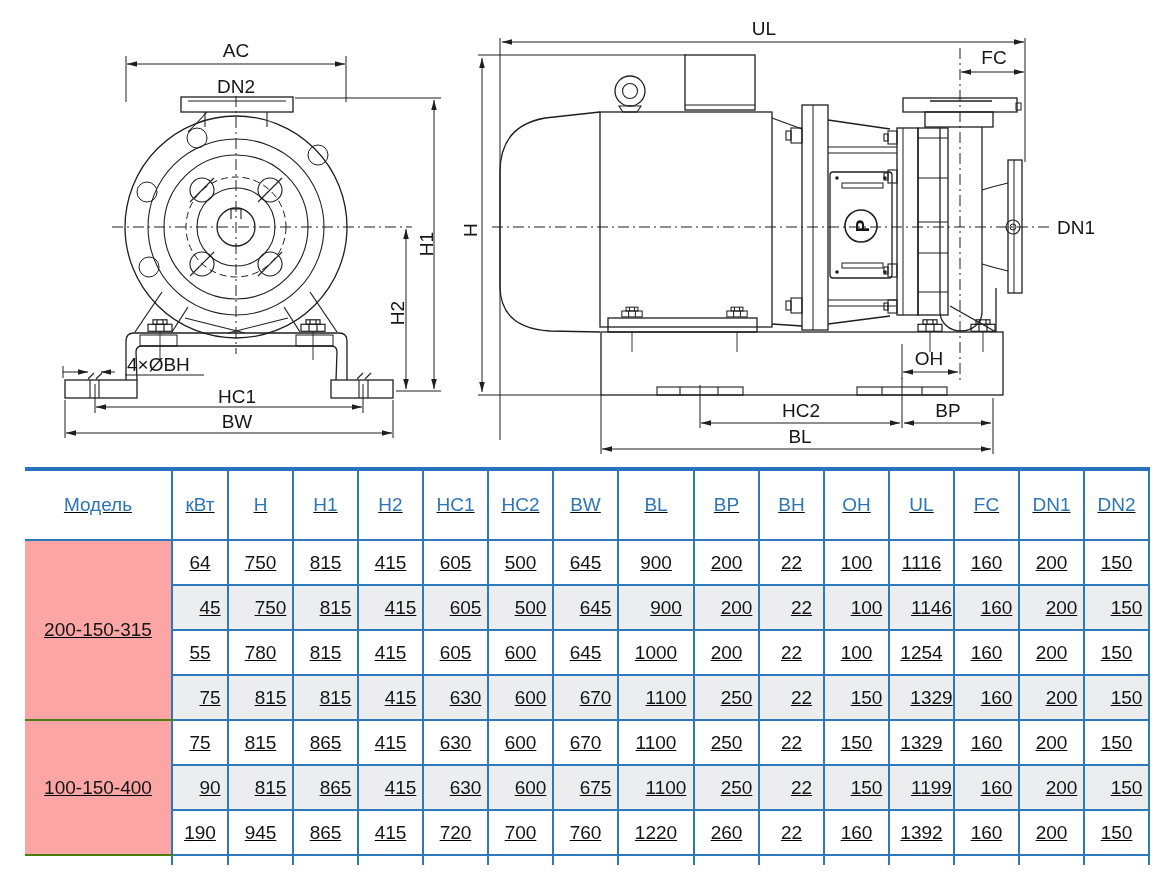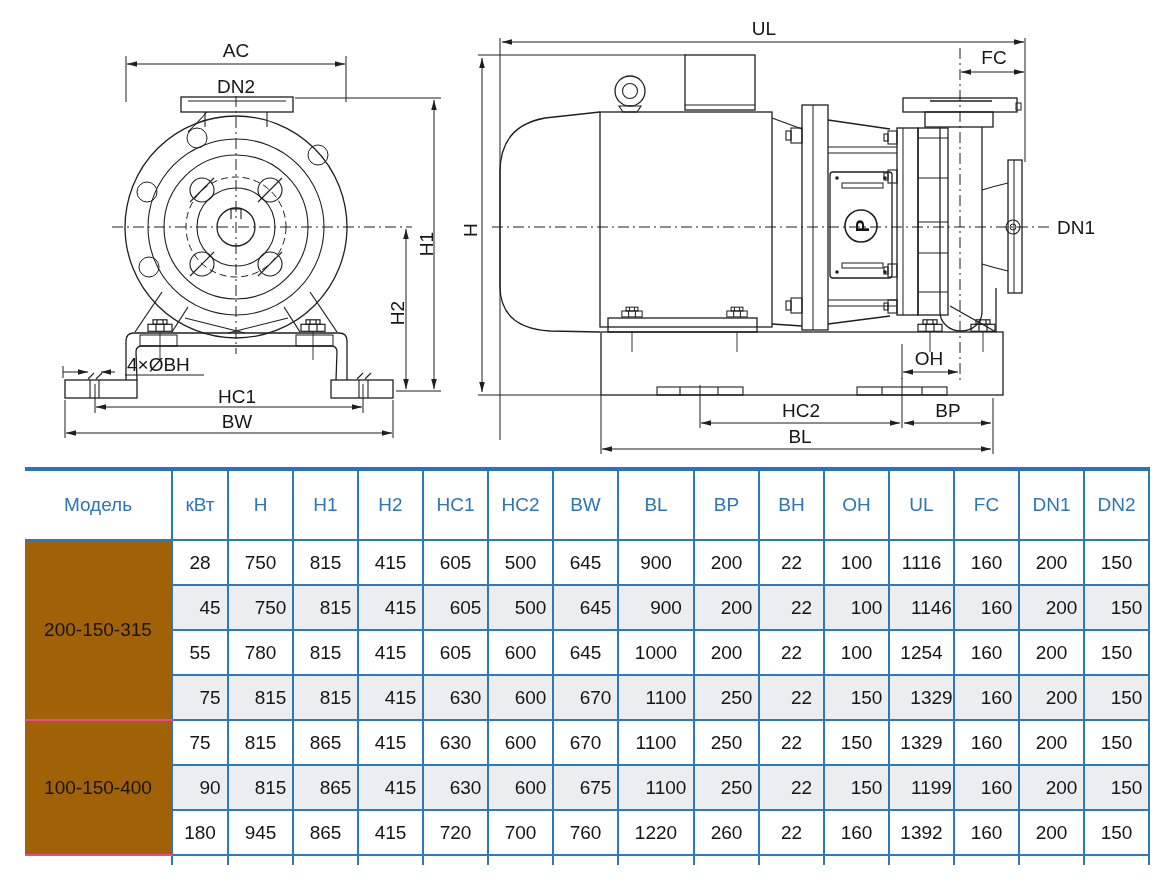--- a/index.html
+++ b/index.html
@@ -1,32 +1,32 @@
 <!DOCTYPE html>
 <html><head>
 <meta charset="utf-8">
 <style>
   html,body{margin:0;padding:0;background:#ffffff;}
   .page{position:relative;width:1168px;height:888px;background:#fff;overflow:hidden;
         font-family:"Liberation Sans",sans-serif;}
   .drawing{position:absolute;left:0;top:0;}
   svg text{font-family:"Liberation Sans",sans-serif;font-size:19px;fill:#161616;}
   
-  .tbl-wrap{position:absolute;left:25px;top:467px;}
+  .tbl-wrap{position:absolute;left:25px;top:467px;text-decoration:underline;}
   table.dims{border-collapse:collapse;table-layout:fixed;border-top:4px solid #2B72BE;}
   table.dims th, table.dims td{padding:0;text-align:center;vertical-align:middle;
     font-size:19px;overflow:hidden;white-space:nowrap;}
   table.dims th{height:68px;color:#2E75B6;font-weight:normal;
     border-bottom:2px solid #2E78BC;}
   table.dims th + th{border-left:2px solid #2E78BC;}
   table.dims th:last-child{border-right:2px solid #2E78BC;}
   table.dims td{height:43px;color:#141414;}
   table.dims td.val{border-left:2px solid #2E78BC;border-bottom:2px solid #2E78BC;}
   table.dims td.val:last-child{border-right:2px solid #2E78BC;}
-  table.dims td.model{border-right:0;border-bottom:2px solid #ec4899;background:#a16207;}
+  table.dims td.model{border-right:0;border-bottom:2px solid #4d7c0f;background:#fca5a5;}
   table.dims tr.stripe td.val{background:#ECEDEE;padding-left:20px;}
   table.dims tr.stub td{height:9px;border-bottom:none;background:#fff;}
   table.dims tr.stub td.ms{border-right:2px solid #2E78BC;}
   table.dims tr.stub td.vs{border-left:2px solid #2E78BC;}
   table.dims tr.stub td.vs:last-child{border-right:2px solid #2E78BC;}
 </style>
 </head>
 <body>
 
 <div class="page">
@@ -327,21 +327,21 @@
             <th>OH</th>
             <th>UL</th>
             <th>FC</th>
             <th>DN1</th>
             <th>DN2</th>
           </tr>
         </thead>
       <tbody id="tbody">
           <tr>
             <td class="model" rowspan="4">200-150-315</td>
-            <td class="val">28</td>
+            <td class="val">64</td>
             <td class="val">750</td>
             <td class="val">815</td>
             <td class="val">415</td>
             <td class="val">605</td>
             <td class="val">500</td>
             <td class="val">645</td>
             <td class="val">900</td>
             <td class="val">200</td>
             <td class="val">22</td>
             <td class="val">100</td>
@@ -430,21 +430,21 @@
             <td class="val">1100</td>
             <td class="val">250</td>
             <td class="val">22</td>
             <td class="val">150</td>
             <td class="val">1199</td>
             <td class="val">160</td>
             <td class="val">200</td>
             <td class="val">150</td>
           </tr>
           <tr>
-            <td class="val">180</td>
+            <td class="val">190</td>
             <td class="val">945</td>
             <td class="val">865</td>
             <td class="val">415</td>
             <td class="val">720</td>
             <td class="val">700</td>
             <td class="val">760</td>
             <td class="val">1220</td>
             <td class="val">260</td>
             <td class="val">22</td>
             <td class="val">160</td>

